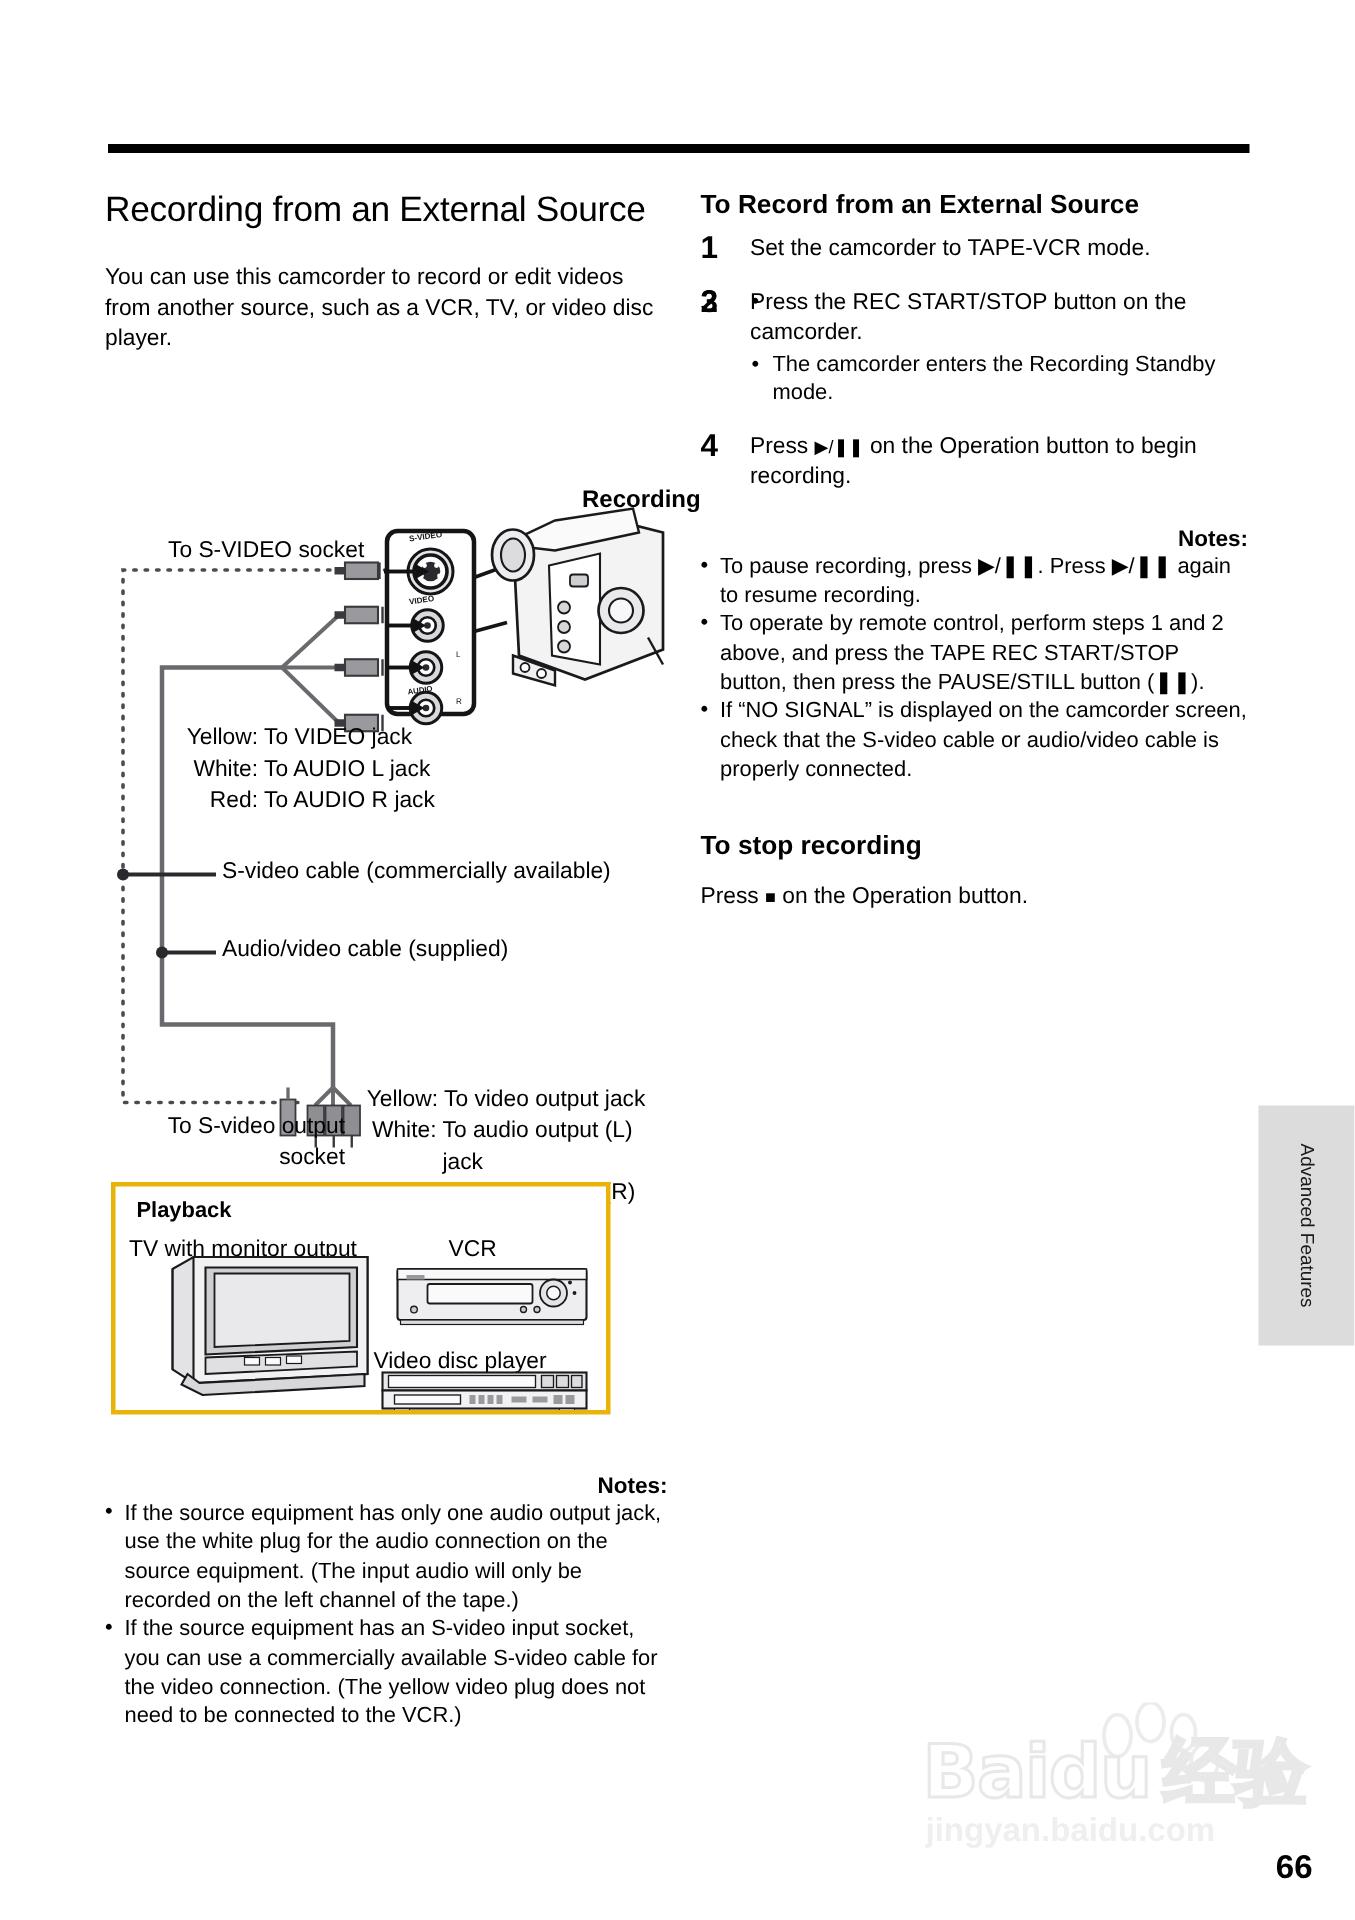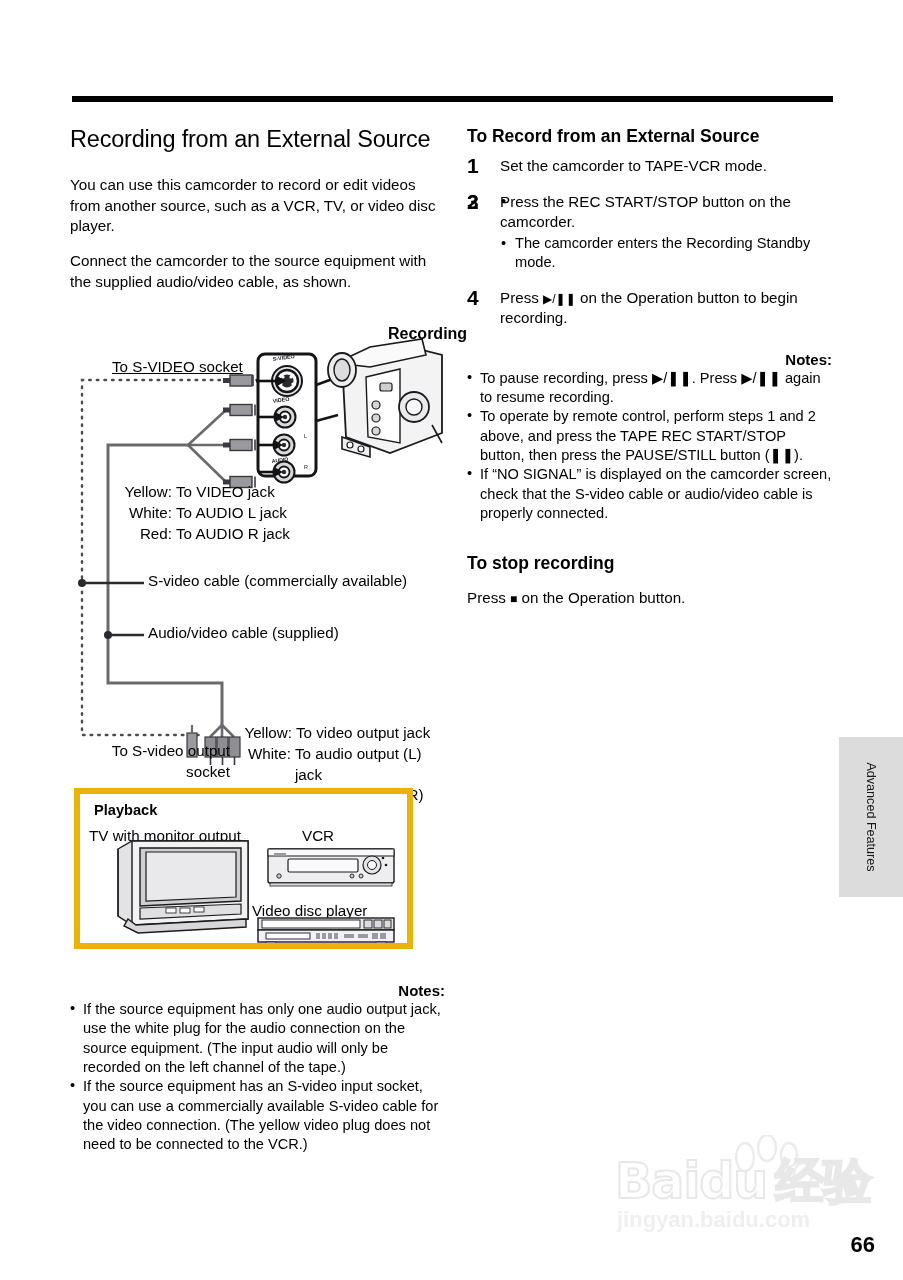--- a/index.html
+++ b/index.html
@@ -199,21 +199,20 @@
     left: 318px;
     top: 0px;
     font-size: 16px;
     font-weight: bold;
   }
   .label-svideo-socket {
     position: absolute;
     left: 42px;
     top: 33px;
     font-size: 15.2px;
-    text-decoration: underline;
   }
   .jack-legend {
     position: absolute;
     left: 40px;
     top: 157px;
     font-size: 15.2px;
     line-height: 1.37;
   }
   .jack-legend div { display: flex; }
   .jack-legend .k {
@@ -256,21 +255,21 @@
     line-height: 1.37;
   }
 
   
   .playback-box {
     position: absolute;
     left: 74px;
     top: 788px;
     width: 327px;
     height: 149px;
-    border: 6px solid #eab308;
+    border: 3px solid #eab308;
     background: #fff;
   }
   .pb-title {
     position: absolute;
     left: 14px;
     top: 8px;
     font-size: 14.6px;
     font-weight: bold;
   }
   .pb-tv-label {
@@ -303,21 +302,20 @@
 </head>
 <body>
 
 <div class="page">
 
   <div class="top-rule"></div>
 
   <div class="col-left">
     <h1 class="section-title">Recording from an External Source</h1>
     <p class="body-text">You can use this camcorder to record or edit videos from another source, such as a VCR, TV, or video disc player.</p>
-    <p class="body-text">Connect the camcorder to the source equipment with the supplied audio/video cable, as shown.</p>
   </div>
 
   <div class="diagram">
 
     <svg width="380" height="465" viewBox="0 0 380 465">
 
       <polyline points="188,55 12,55 12,410 132,410" fill="none" stroke="#4c4c50" stroke-width="2.4" stroke-dasharray="1.6 6" stroke-linecap="round"></polyline>
 
       <polyline points="118,120 38,120 38,358 152,358 152,400" fill="none" stroke="#6a6a6e" stroke-width="3"></polyline>
 

